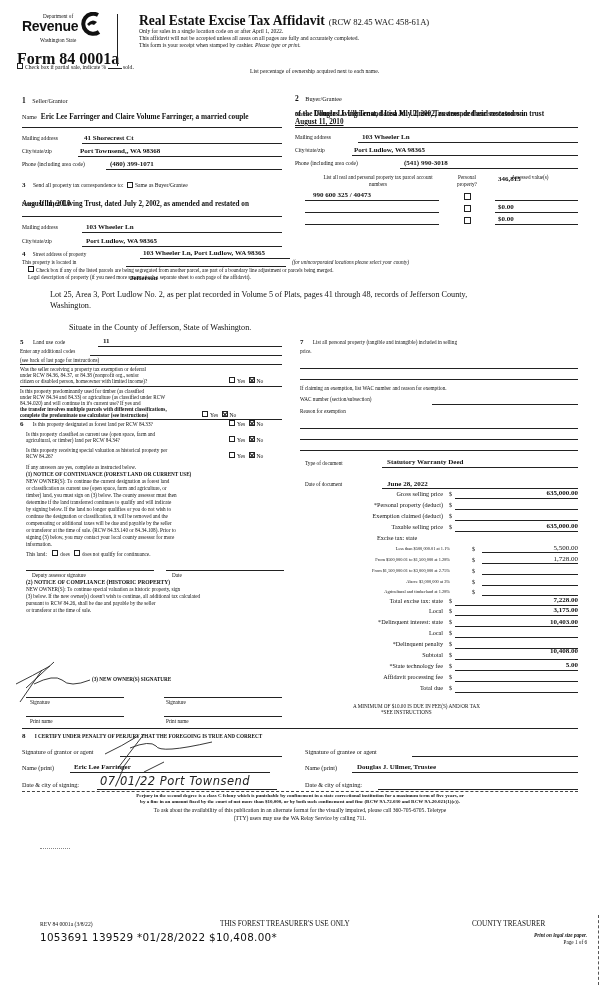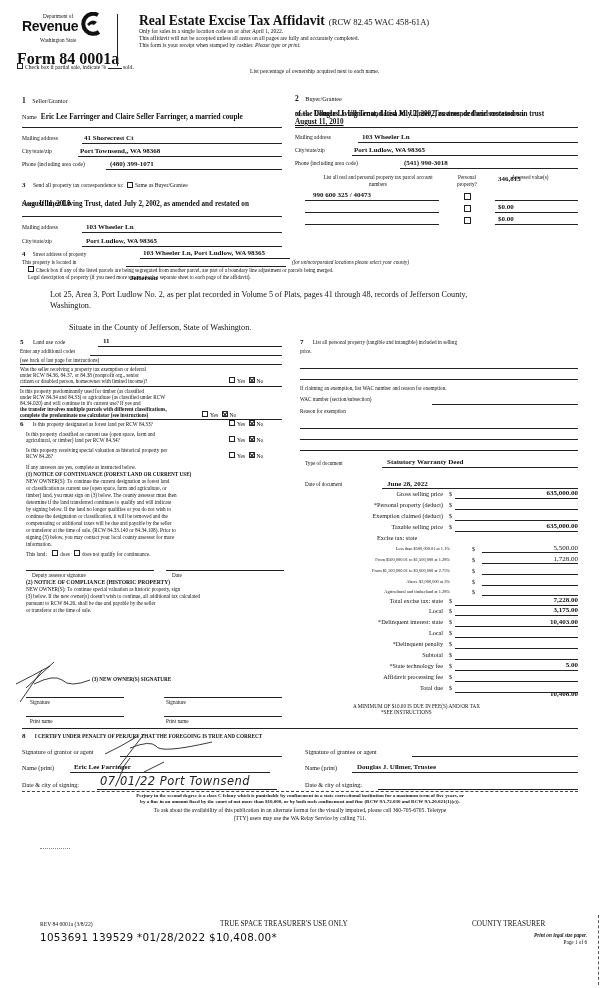--- a/index.html
+++ b/index.html
@@ -55,21 +55,21 @@
   <div class="abs t55" style="left:250px;top:68px;">List percentage of ownership acquired next to each name.</div>
 </div>
 
 <div>
   <div class="abs t6" style="left:22px;top:96px;">
     <span class="b" style="font-size:7.5px;margin-right:5px;">1</span>
     <span>Seller/Grantor</span>
   </div>
   <div class="abs" style="left:22px;top:105px;">
     <span class="t6">Name</span>
-    <span class="val" style="font-size:7.3px;">Eric Lee Farringer and Claire Seller Farringer, a married couple</span>
+    <span class="val" style="font-size:7.3px;">Eric Lee Farringer and Claire Volume Farringer, a married couple</span>
   </div>
   <div class="line" style="left:22px;top:127px;width:260px;"></div>
   <div class="abs t55" style="left:22px;top:135px;">Mailing address</div>
   <div class="abs val" style="left:84px;top:134px;">41 Shorecrest Ct</div>
   <div class="line" style="left:82px;top:143px;width:200px;"></div>
   <div class="abs t55" style="left:22px;top:148px;">City/state/zip</div>
   <div class="abs val" style="left:80px;top:147px;">Port Townsend,, WA 98368</div>
   <div class="line" style="left:78px;top:156px;width:204px;"></div>
   <div class="abs t55" style="left:22px;top:161px;">Phone (including area code)</div>
   <div class="abs val" style="left:110px;top:160px;">(480) 399-1071</div>
@@ -365,21 +365,21 @@
   <div class="abs t6" style="left:449px;top:662px;">$</div>
   <div class="abs val right" style="left:455px;width:123px;top:661px;">5.00</div>
   <div class="line" style="left:455px;top:670px;width:123px;"></div>
 
   <div class="abs t6 right" style="left:300px;width:143px;top:673px;">Affidavit processing fee</div>
   <div class="abs t6" style="left:449px;top:673px;">$</div>
   <div class="line" style="left:455px;top:681px;width:123px;"></div>
 
   <div class="abs t6 right" style="left:300px;width:143px;top:684px;">Total due</div>
   <div class="abs t6" style="left:449px;top:684px;">$</div>
-  <div class="abs val right" style="left:455px;width:123px;top:690px;">10,408.00</div>
+  <div class="abs val right" style="left:455px;width:123px;top:647px;">10,408.00</div>
   <div class="line" style="left:455px;top:692px;width:123px;"></div>
 
   <div class="abs t5" style="left:353px;top:703px;">A MINIMUM OF $10.00 IS DUE IN FEE(S) AND/OR TAX</div>
   <div class="abs t5" style="left:381px;top:709px;">*SEE INSTRUCTIONS</div>
 </div>
 
 <div class="line" style="left:22px;top:728px;width:556px;border-bottom-width:1px;"></div>
 
 <div>
   <div class="abs t5 b" style="left:22px;top:732px;">
@@ -411,19 +411,19 @@
   <div class="abs t5 b" style="left:0;width:600px;text-align:center;top:793px;font-size:5px;">Perjury in the second degree is a class C felony which is punishable by confinement in a state correctional institution for a maximum term of five years, or</div>
   <div class="abs t5 b" style="left:0;width:600px;text-align:center;top:799px;font-size:5px;">by a fine in an amount fixed by the court of not more than $10,000, or by both such confinement and fine (RCW 9A.72.030 and RCW 9A.20.021(1)(c)).</div>
   <div class="abs t55" style="left:0;width:600px;text-align:center;top:807px;">To ask about the availability of this publication in an alternate format for the visually impaired, please call 360-705-6705. Teletype</div>
   <div class="abs t55" style="left:0;width:600px;text-align:center;top:815px;">(TTY) users may use the WA Relay Service by calling 711.</div>
 </div>
 
 <div class="abs" style="left:40px;top:848px;width:30px;height:2px;border-top:1px dotted #888;"></div>
 
 <div>
   <div class="abs t55" style="left:40px;top:921px;">REV 84 0001a (3/8/22)</div>
-  <div class="abs t7" style="left:220px;top:920px;">TRUE SPACE TREASURER'S USE ONLY</div>
+  <div class="abs t7" style="left:220px;top:920px;">THIS FOREST TREASURER'S USE ONLY</div>
   <div class="abs t7" style="left:472px;top:920px;">COUNTY TREASURER</div>
   <div class="abs mono" style="left:40px;top:931px;font-size:10.4px;">1053691  139529  *01/28/2022  $10,408.00*</div>
   <div class="abs t5 i b right" style="left:440px;width:147px;top:932px;">Print on legal size paper.</div>
   <div class="abs t5 right" style="left:440px;width:147px;top:939px;">Page 1 of 6</div>
 </div>
 <div class="abs" style="left:598px;top:915px;width:0;height:70px;border-left:0.8px dashed #555;"></div>
 
 </body></html>

